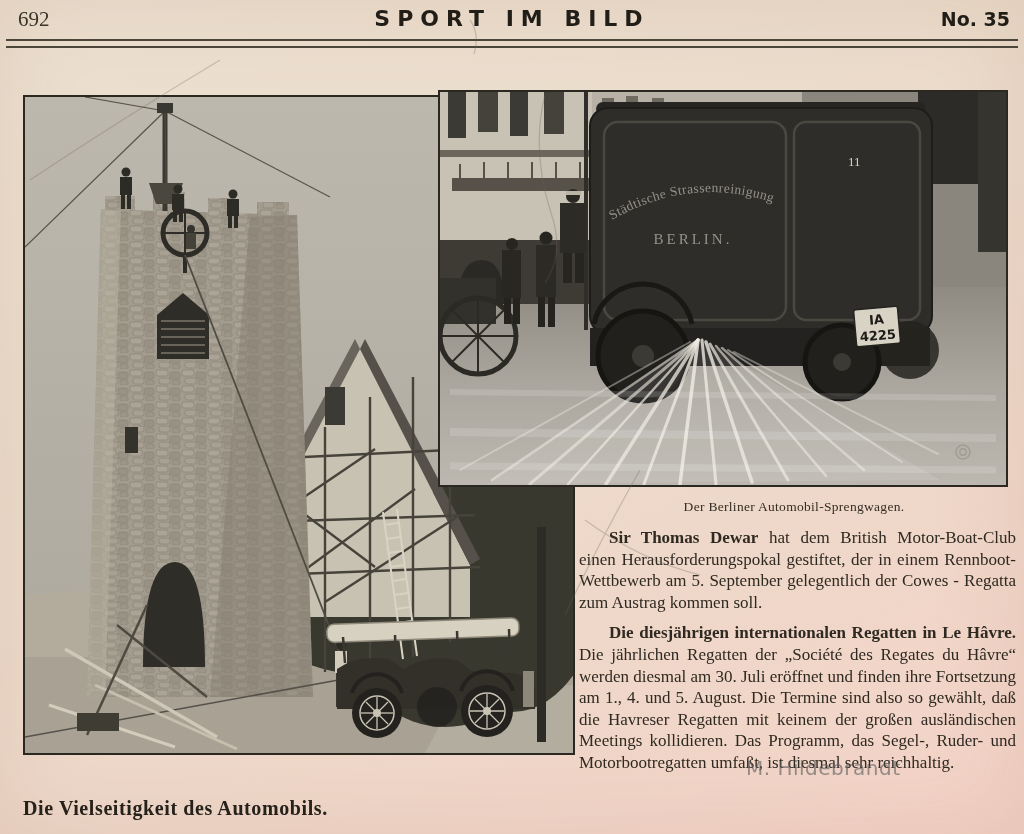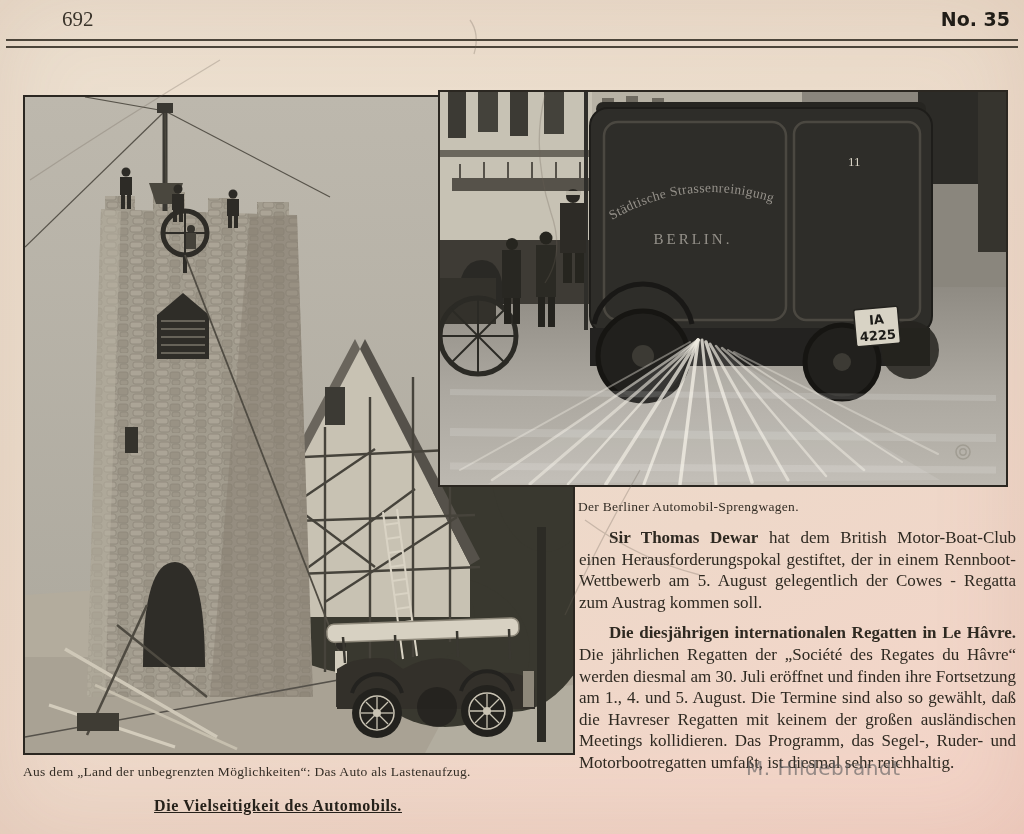--- a/index.html
+++ b/index.html
@@ -4,56 +4,57 @@
 <style>
   html,body{margin:0;padding:0;}
   body{background:#777;}
   #page{
     position:relative;width:1024px;height:834px;overflow:hidden;
     background:linear-gradient(155deg,#ece0d0 0%,#ebdccb 35%,#eed8c9 65%,#f2d5c8 88%,#f4d2c6 100%);
     font-family:"Liberation Serif",serif;color:#2f2a22;
     box-shadow:inset 0 0 90px rgba(170,130,105,.18);
   }
   
-  .pgnum{position:absolute;top:7px;left:18px;font-size:21px;color:#3a342b;margin-left:44px;}
+  .pgnum{position:absolute;top:7px;left:18px;font-size:21px;color:#3a342b;}
   .mast{position:absolute;top:6px;left:0;width:100%;text-align:center;
         font-family:"DejaVu Sans",sans-serif;font-weight:bold;font-size:22px;
         letter-spacing:7px;color:#211d17;}
   .issue{position:absolute;top:8px;right:14px;font-family:"DejaVu Sans",sans-serif;
          font-weight:bold;font-size:19px;color:#211d17;}
   .rule{position:absolute;top:39px;left:6px;right:6px;height:5px;
         border-top:2px solid #4c453a;border-bottom:2px solid #4c453a;}
   
   .photo{position:absolute;border:2px solid #2b2721;box-sizing:border-box;background:#b5b1a7;}
   #photoLeft{left:23px;top:95px;width:552px;height:660px;z-index:1;}
   #photoRight{left:438px;top:90px;width:570px;height:397px;z-index:2;}
   .photo svg{display:block;width:100%;height:100%;}
   
-  .cap{position:absolute;font-size:13.5px;color:#332d25;text-align:left;letter-spacing:.3px;}
+  .cap{position:absolute;font-size:13.5px;color:#332d25;text-align:center;letter-spacing:.3px;}
   #capRight{left:578px;top:499px;width:432px;z-index:3;}
   #capLeft{left:23px;top:764px;width:552px;z-index:3;}
-  #headline{position:absolute;left:23px;top:797px;width:510px;text-align:center;
-            font-weight:bold;font-size:16px;letter-spacing:.6px;color:#26211a;z-index:3;text-decoration:underline;}
+  #headline{position:absolute;left:23px;top:797px;width:510px;text-align:left;
+            font-weight:bold;font-size:20px;letter-spacing:.6px;color:#26211a;z-index:3;}
   #article{position:absolute;left:579px;top:527px;width:437px;z-index:3;
            font-size:17px;line-height:21.6px;text-align:justify;color:#2e2921;}
   #article p{margin:0 0 9px 0;}
   #article p.indent{text-indent:30px;}
   .lead{font-weight:bold;}
   
   #watermark{position:absolute;left:746px;top:756px;z-index:6;
              font-family:"DejaVu Sans",sans-serif;font-size:20px;
              color:rgba(92,92,94,.62);letter-spacing:.5px;white-space:nowrap;}
   #scratches{position:absolute;left:0;top:0;width:1024px;height:834px;z-index:4;pointer-events:none;}
 </style>
 </head>
 <body>
 
 <div id="page">
 
   <div class="pgnum">692</div>
+  <div class="mast">SPORT IM BILD</div>
   <div class="issue">No. 35</div>
   <div class="rule"></div>
 
   <div id="photoLeft" class="photo">
     <svg viewBox="0 0 548 656" preserveAspectRatio="none">
       <defs>
         <linearGradient id="skyL" x1="0" y1="0" x2="0" y2="1">
           <stop offset="0" stop-color="#bdb8ad"></stop>
             <stop offset="1" stop-color="#aba79c"></stop>
         </linearGradient>
@@ -378,25 +379,24 @@
       </g>
 
       <g opacity="0.6">
         <circle cx="523" cy="360" r="7" fill="none" stroke="#938f84" stroke-width="1.6"></circle>
         <circle cx="523" cy="360" r="3.2" fill="none" stroke="#938f84" stroke-width="1.4"></circle>
       </g>
     </svg>
   </div>
 
   <div id="capRight" class="cap">Der Berliner Automobil-Sprengwagen.</div>
-  <div id="capLeft" class="cap">Aus dem „Land der unbegrenzten Möglichkeiten“: Das Auto als Lastenaufzug.</div>
   <div id="headline">Die Vielseitigkeit des Automobils.</div>
 
   <div id="article">
-    <p class="indent"><span class="lead">Sir Thomas Dewar</span><span> hat dem British Motor-Boat-Club einen Herausforderungspokal gestiftet, der in einem Rennboot-Wettbewerb am 5. August gelegentlich der Cowes - Regatta zum Austrag kommen soll.</span></p>
+    <p class="indent"><span class="lead">Sir Thomas Dewar</span><span> hat dem British Motor-Boat-Club einen Herausforderungspokal gestiftet, der in einem Rennboot-Wettbewerb am 5. September gelegentlich der Cowes - Regatta zum Austrag kommen soll.</span></p>
     <p class="indent"><span class="lead">Die diesjährigen internationalen Regatten in Le Hâvre.</span><span> Die jährlichen Regatten der „Société des Regates du Hâvre“ werden diesmal am 30. Juli eröffnet und finden ihre Fortsetzung am 1., 4. und 5. August. Die Termine sind also so gewählt, daß die Havreser Regatten mit keinem der großen ausländischen Meetings kollidieren.  Das Programm, das Segel-, Ruder- und Motorbootregatten umfaßt, ist diesmal sehr reichhaltig.</span></p>
   </div>
 
   <div id="watermark">M. Hildebrandt</div>
 
   <svg id="scratches">
     <g fill="none" stroke="#6a6156" stroke-width="1.3" opacity="0.28">
       <path d="M 640,470 Q 600,540 565,615"></path>
       <path d="M 585,520 Q 640,560 700,575"></path>
       <path d="M 545,95 q -14,55 6,118 q 14,40 -6,70"></path>

